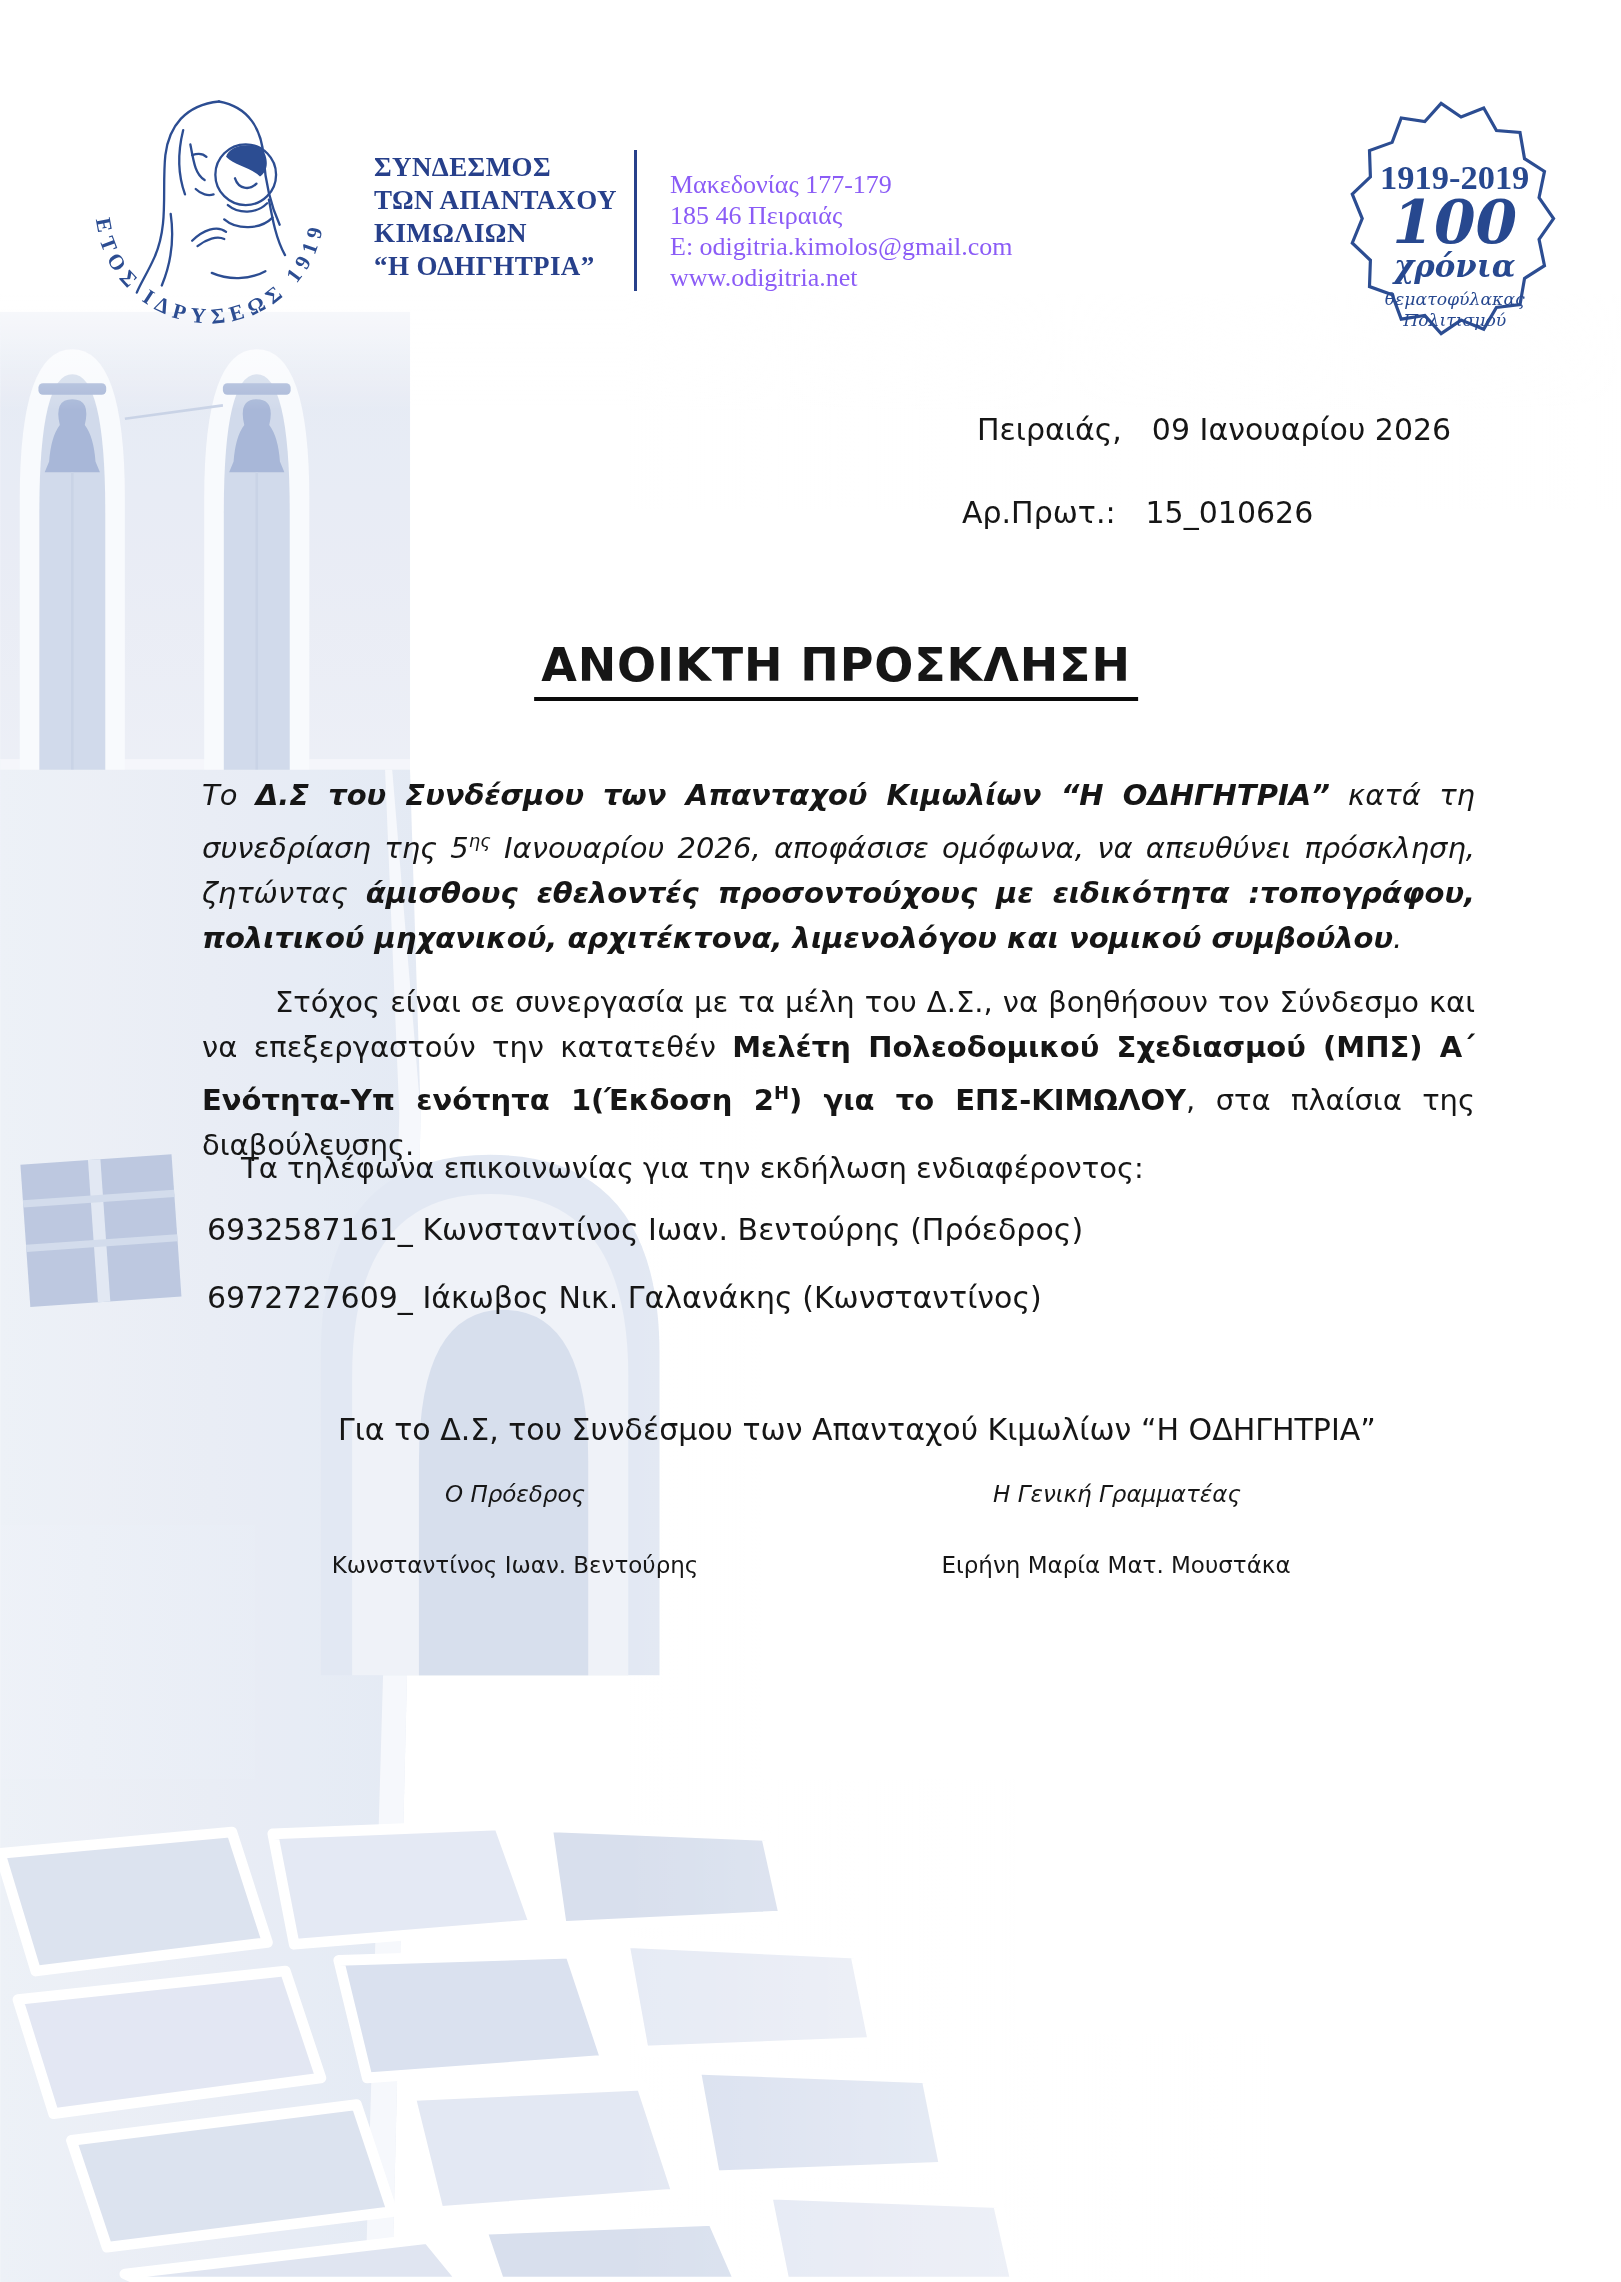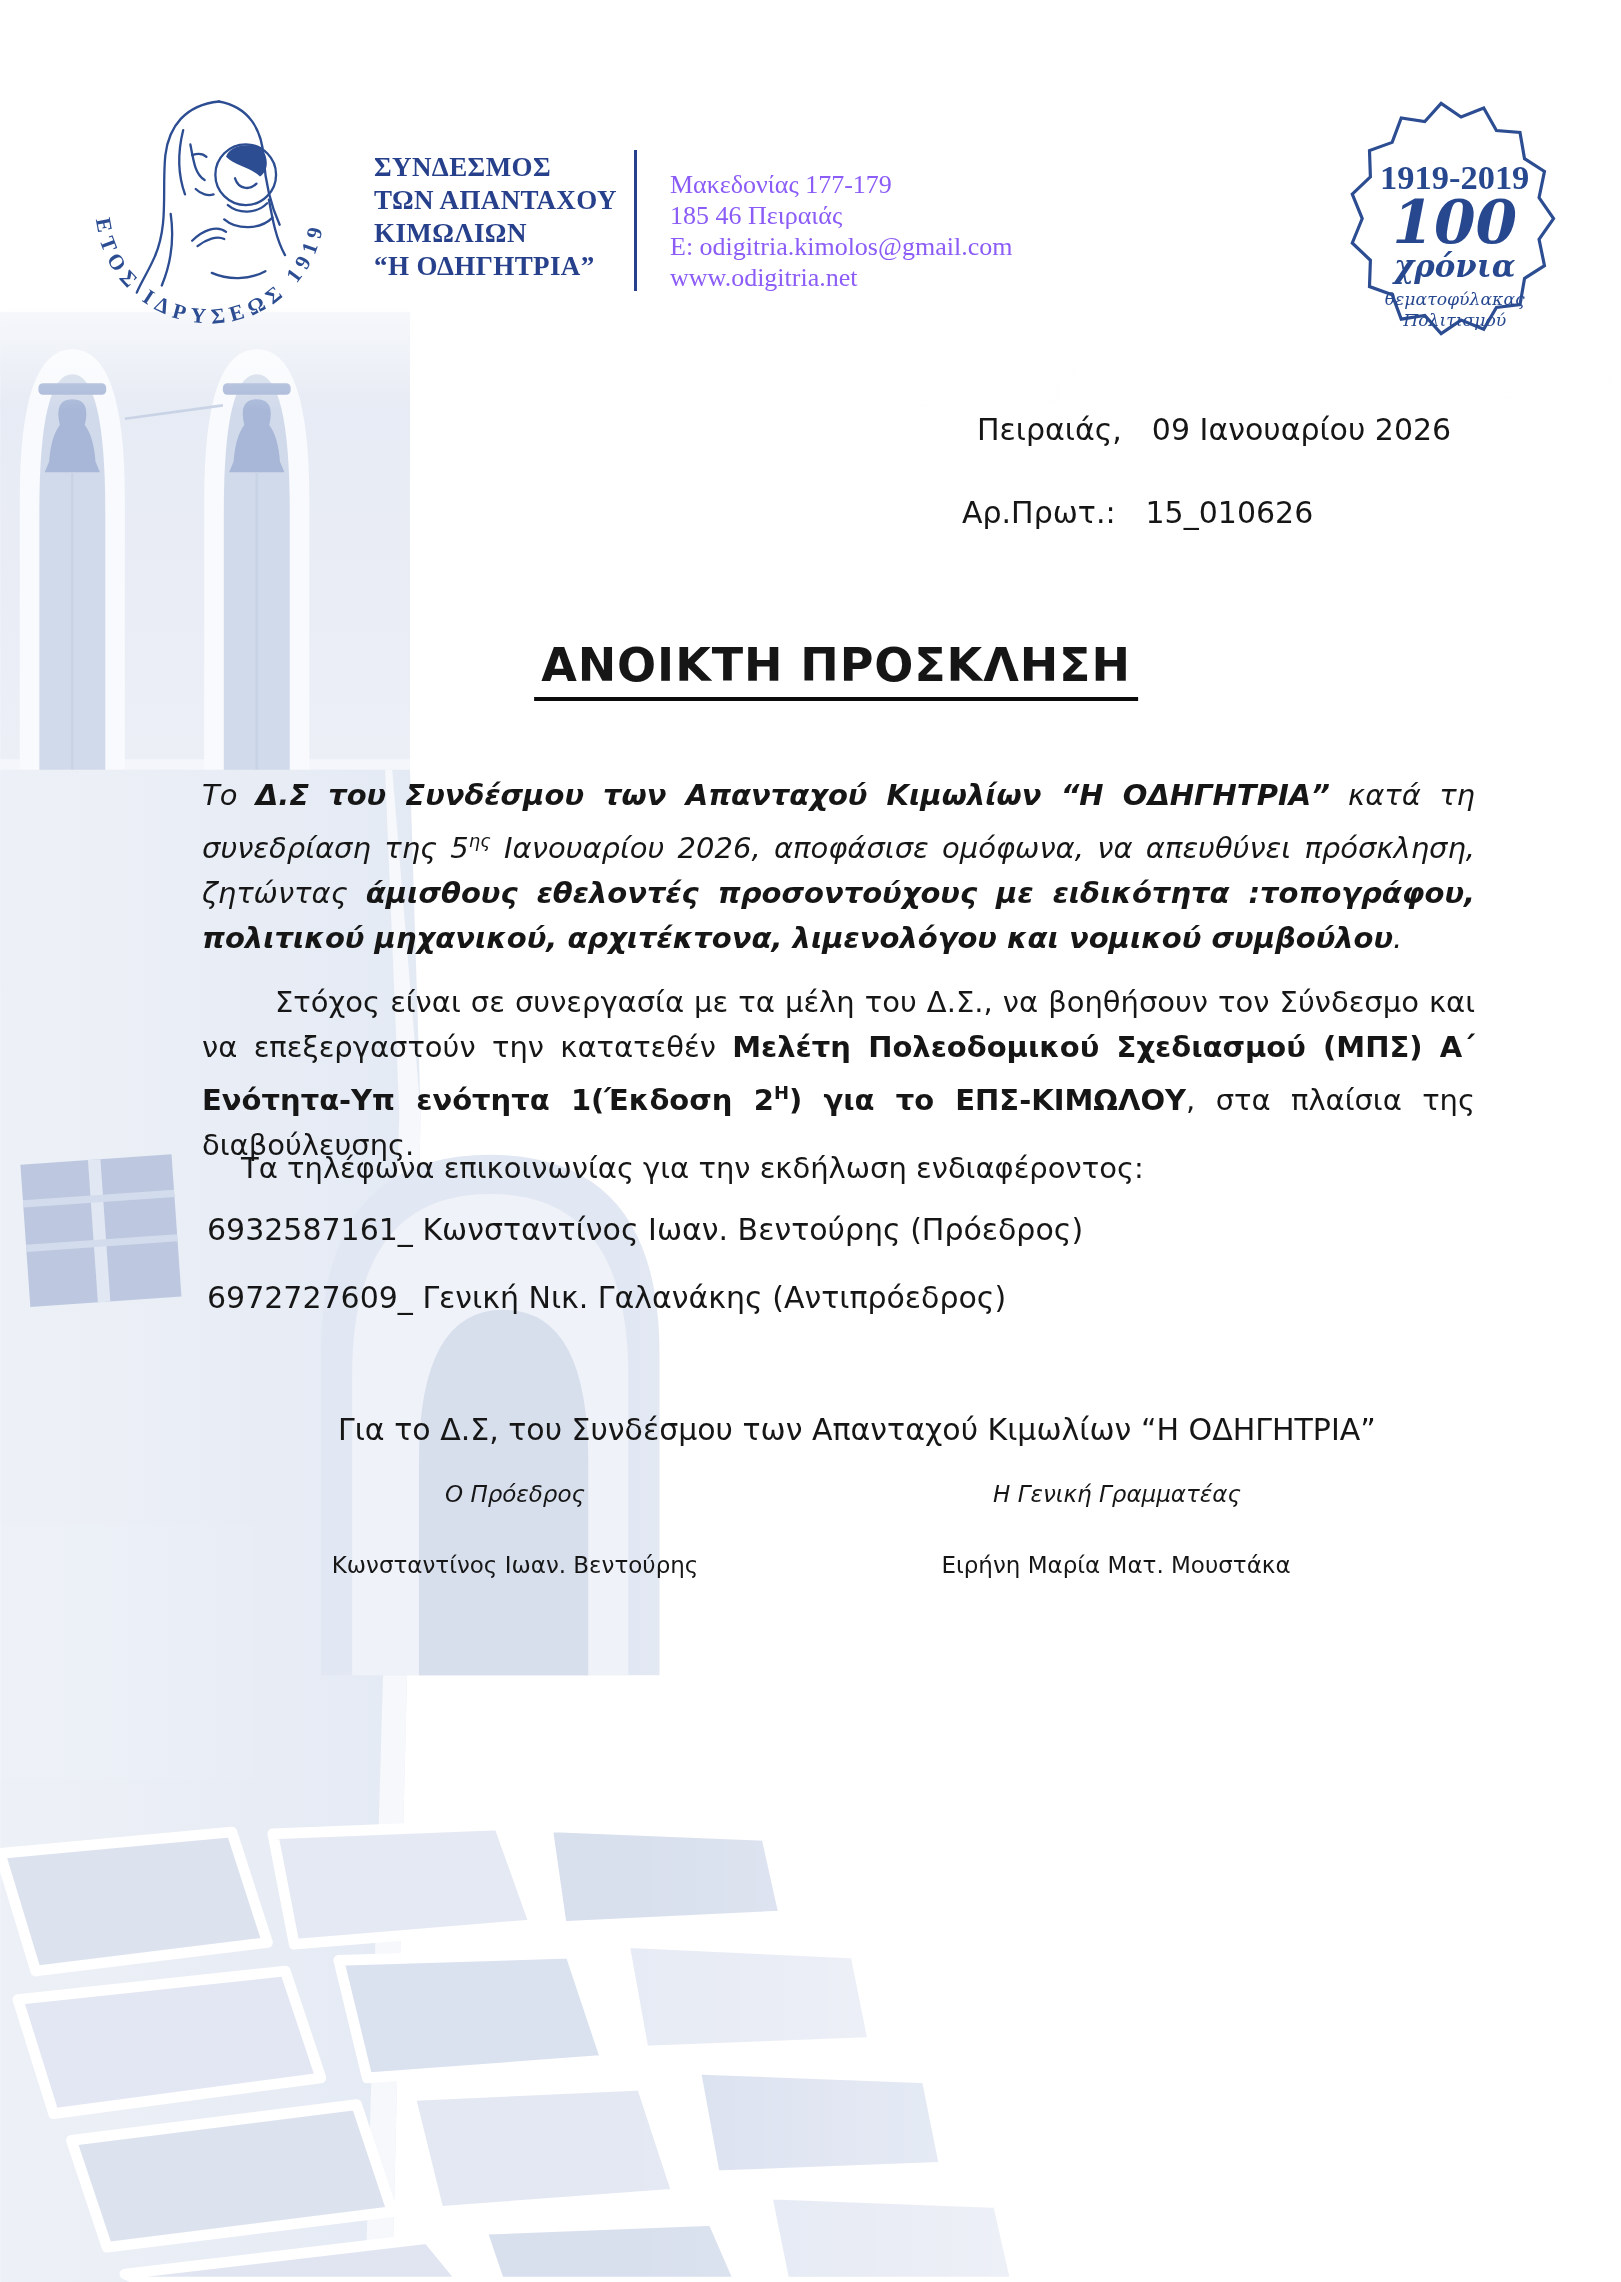--- a/index.html
+++ b/index.html
@@ -209,21 +209,21 @@
   <div class="layer meta-row row-proto">
     <span>Αρ.Πρωτ.:</span><span class="val">15_010626</span>
   </div>
 
   <div class="layer doc-title">ΑΝΟΙΚΤΗ ΠΡΟΣΚΛΗΣΗ</div>
 
   <div class="layer para p1"><span>Το </span><span style="font-weight: bold;">Δ.Σ του Συνδέσμου των Απανταχού Κιμωλίων “Η ΟΔΗΓΗΤΡΙΑ”</span><span> κατά τη συνεδρίαση της 5</span><sup>ης</sup><span> Ιανουαρίου 2026, αποφάσισε ομόφωνα, να απευθύνει πρόσκληση, ζητώντας </span><span style="font-weight: bold;">άμισθους εθελοντές προσοντούχους με ειδικότητα :τοπογράφου, πολιτικού  μηχανικού, αρχιτέκτονα, λιμενολόγου και νομικού συμβούλου</span><span>.</span></div>
   <div class="layer para p2"><span>Στόχος είναι σε συνεργασία με τα μέλη του Δ.Σ., να βοηθήσουν τον Σύνδεσμο και να επεξεργαστούν  την κατατεθέν </span><span style="font-weight: bold;">Μελέτη Πολεοδομικού Σχεδιασμού (ΜΠΣ) Α΄ Ενότητα-Υπ ενότητα 1(Έκδοση 2</span><sup style="font-weight: bold;">Η</sup><span style="font-weight: bold;">) για το ΕΠΣ-ΚΙΜΩΛΟΥ</span><span>, στα πλαίσια της  διαβούλευσης.</span></div>
   <div class="layer p3">Τα τηλέφωνα επικοινωνίας για την εκδήλωση ενδιαφέροντος:</div>
   <div class="layer phone ph1">6932587161_ Κωνσταντίνος Ιωαν. Βεντούρης (Πρόεδρος)</div>
-  <div class="layer phone ph2">6972727609_ Γενική Νικ. Γαλανάκης (Αντιπρόεδρος)</div>
+  <div class="layer phone ph2">6972727609_ Ιάκωβος Νικ. Γαλανάκης (Κωνσταντίνος)</div>
 
   <div class="layer sig-for">Για το Δ.Σ, του Συνδέσμου των Απανταχού Κιμωλίων “Η ΟΔΗΓΗΤΡΙΑ”</div>
   <div class="layer sig role role-left">Ο Πρόεδρος</div>
   <div class="layer sig role role-right">Η Γενική Γραμματέας</div>
   <div class="layer sig name-left">Κωνσταντίνος Ιωαν. Βεντούρης</div>
   <div class="layer sig name-right">Ειρήνη Μαρία Ματ. Μουστάκα</div>
 
 </div>
 
 

